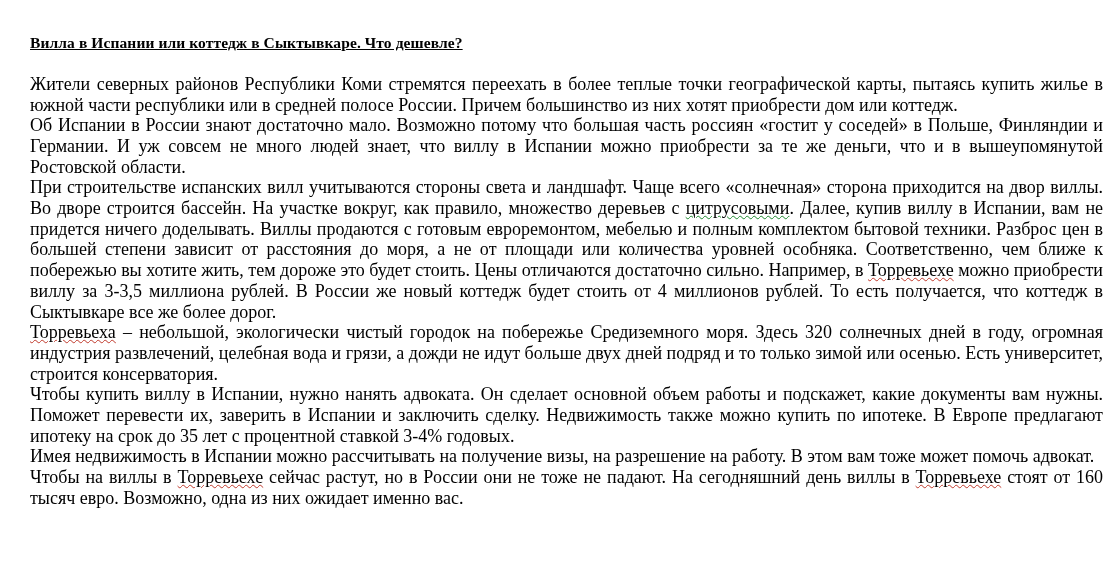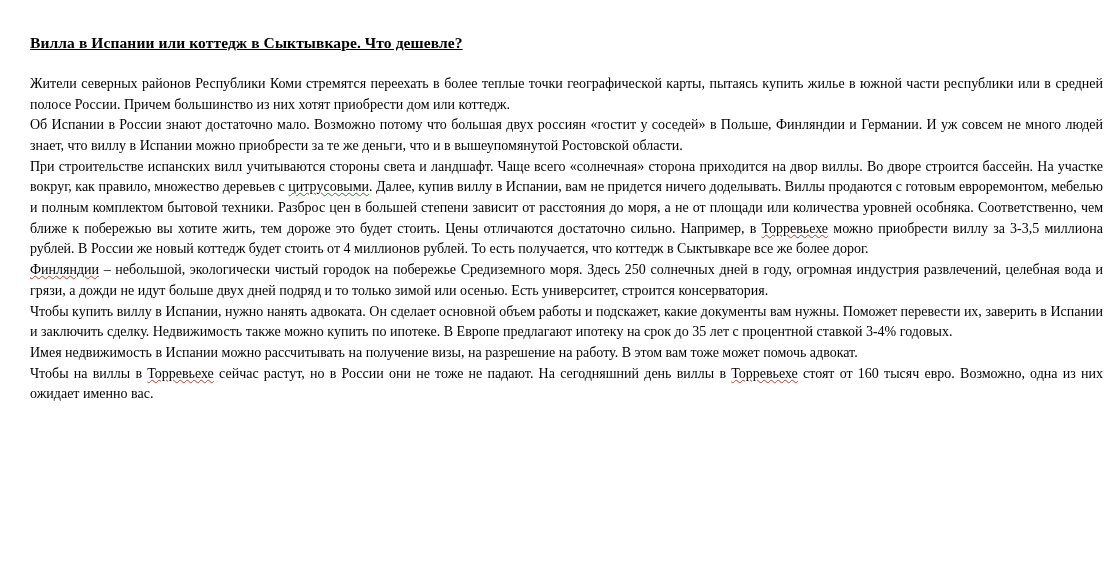--- a/index.html
+++ b/index.html
@@ -25,21 +25,21 @@
   #doc-title {
     font-size: 15.5px;
     font-weight: bold;
     text-decoration: underline;
     letter-spacing: 0.1px;
     margin: 0 0 22px 0;
     line-height: 1.15;
     text-align: left;
   }
   .doc-body {
-    font-size: 14px;
+    font-size: 18px;
     line-height: 20.7px;
     font-family: Liberation Serif, serif;
   }
   .doc-para {
     margin: 0;
     text-align: justify;
     text-justify: inter-word;
     hyphens: none;
   }
   
@@ -60,21 +60,21 @@
 </style>
 </head>
 <body>
 
 <div id="doc-page">
 
   <h1 id="doc-title">Вилла в Испании или коттедж в Сыктывкаре. Что дешевле?</h1>
 
   <div id="doc-body" class="doc-body">
       <p class="doc-para"><span>Жители северных районов Республики Коми стремятся переехать в более теплые точки географической карты, пытаясь купить жилье в южной части республики или в средней полосе России. Причем большинство из них хотят приобрести дом или коттедж.</span></p>
-      <p class="doc-para"><span>Об Испании в России знают достаточно мало. Возможно потому что большая двух россиян «гостит у соседей» в Польше, Финляндии и Германии. И уж совсем не много людей знает, что виллу в Испании можно приобрести за те же деньги, что и в вышеупомянутой Ростовской области.</span></p>
+      <p class="doc-para"><span>Об Испании в России знают достаточно мало. Возможно потому что большая часть россиян «гостит у соседей» в Польше, Финляндии и Германии. И уж совсем не много людей знает, что виллу в Испании можно приобрести за те же деньги, что и в вышеупомянутой Ростовской области.</span></p>
       <p class="doc-para"><span>При строительстве испанских вилл учитываются стороны света и ландшафт. Чаще всего «солнечная» сторона приходится на двор виллы. Во дворе строится бассейн. На участке вокруг, как правило, множество деревьев с </span><span class="spell-green">цитрусовыми</span><span>. Далее, купив виллу в Испании, вам не придется ничего доделывать. Виллы продаются с готовым евроремонтом, мебелью и полным комплектом бытовой техники. Разброс цен в большей степени зависит от расстояния до моря, а не от площади или количества уровней особняка. Соответственно, чем ближе к побережью вы хотите жить, тем дороже это будет стоить. Цены отличаются достаточно сильно. Например, в </span><span class="spell-red">Торревьехе</span><span> можно приобрести виллу за 3-3,5 миллиона рублей. В России же новый коттедж будет стоить от 4 миллионов рублей. То есть получается, что коттедж в Сыктывкаре все же более дорог.</span></p>
-      <p class="doc-para"><span class="spell-red">Финляндии</span><span> – небольшой, экологически чистый городок на побережье Средиземного моря. Здесь 250 солнечных дней в году, огромная индустрия развлечений, целебная вода и грязи, а дожди не идут больше двух дней подряд и то только зимой или осенью. Есть университет, строится консерватория.</span></p>
+      <p class="doc-para"><span class="spell-red">Торревьеха</span><span> – небольшой, экологически чистый городок на побережье Средиземного моря. Здесь 320 солнечных дней в году, огромная индустрия развлечений, целебная вода и грязи, а дожди не идут больше двух дней подряд и то только зимой или осенью. Есть университет, строится консерватория.</span></p>
       <p class="doc-para"><span>Чтобы купить виллу в Испании, нужно нанять адвоката. Он сделает основной объем работы и подскажет, какие документы вам нужны. Поможет перевести их, заверить в Испании и заключить сделку. Недвижимость также можно купить по ипотеке. В Европе предлагают ипотеку на срок до 35 лет с процентной ставкой 3-4% годовых.</span></p>
       <p class="doc-para"><span>Имея недвижимость в Испании можно рассчитывать на получение визы, на разрешение на работу. В этом вам тоже может помочь адвокат.</span></p>
       <p class="doc-para"><span>Чтобы на виллы в </span><span class="spell-red">Торревьехе</span><span> сейчас растут, но в России они не тоже не падают. На сегодняшний день виллы в </span><span class="spell-red">Торревьехе</span><span> стоят от 160 тысяч евро. Возможно, одна из них ожидает именно вас.</span></p>
     </div>
 
 </div>
 
 </body></html>

